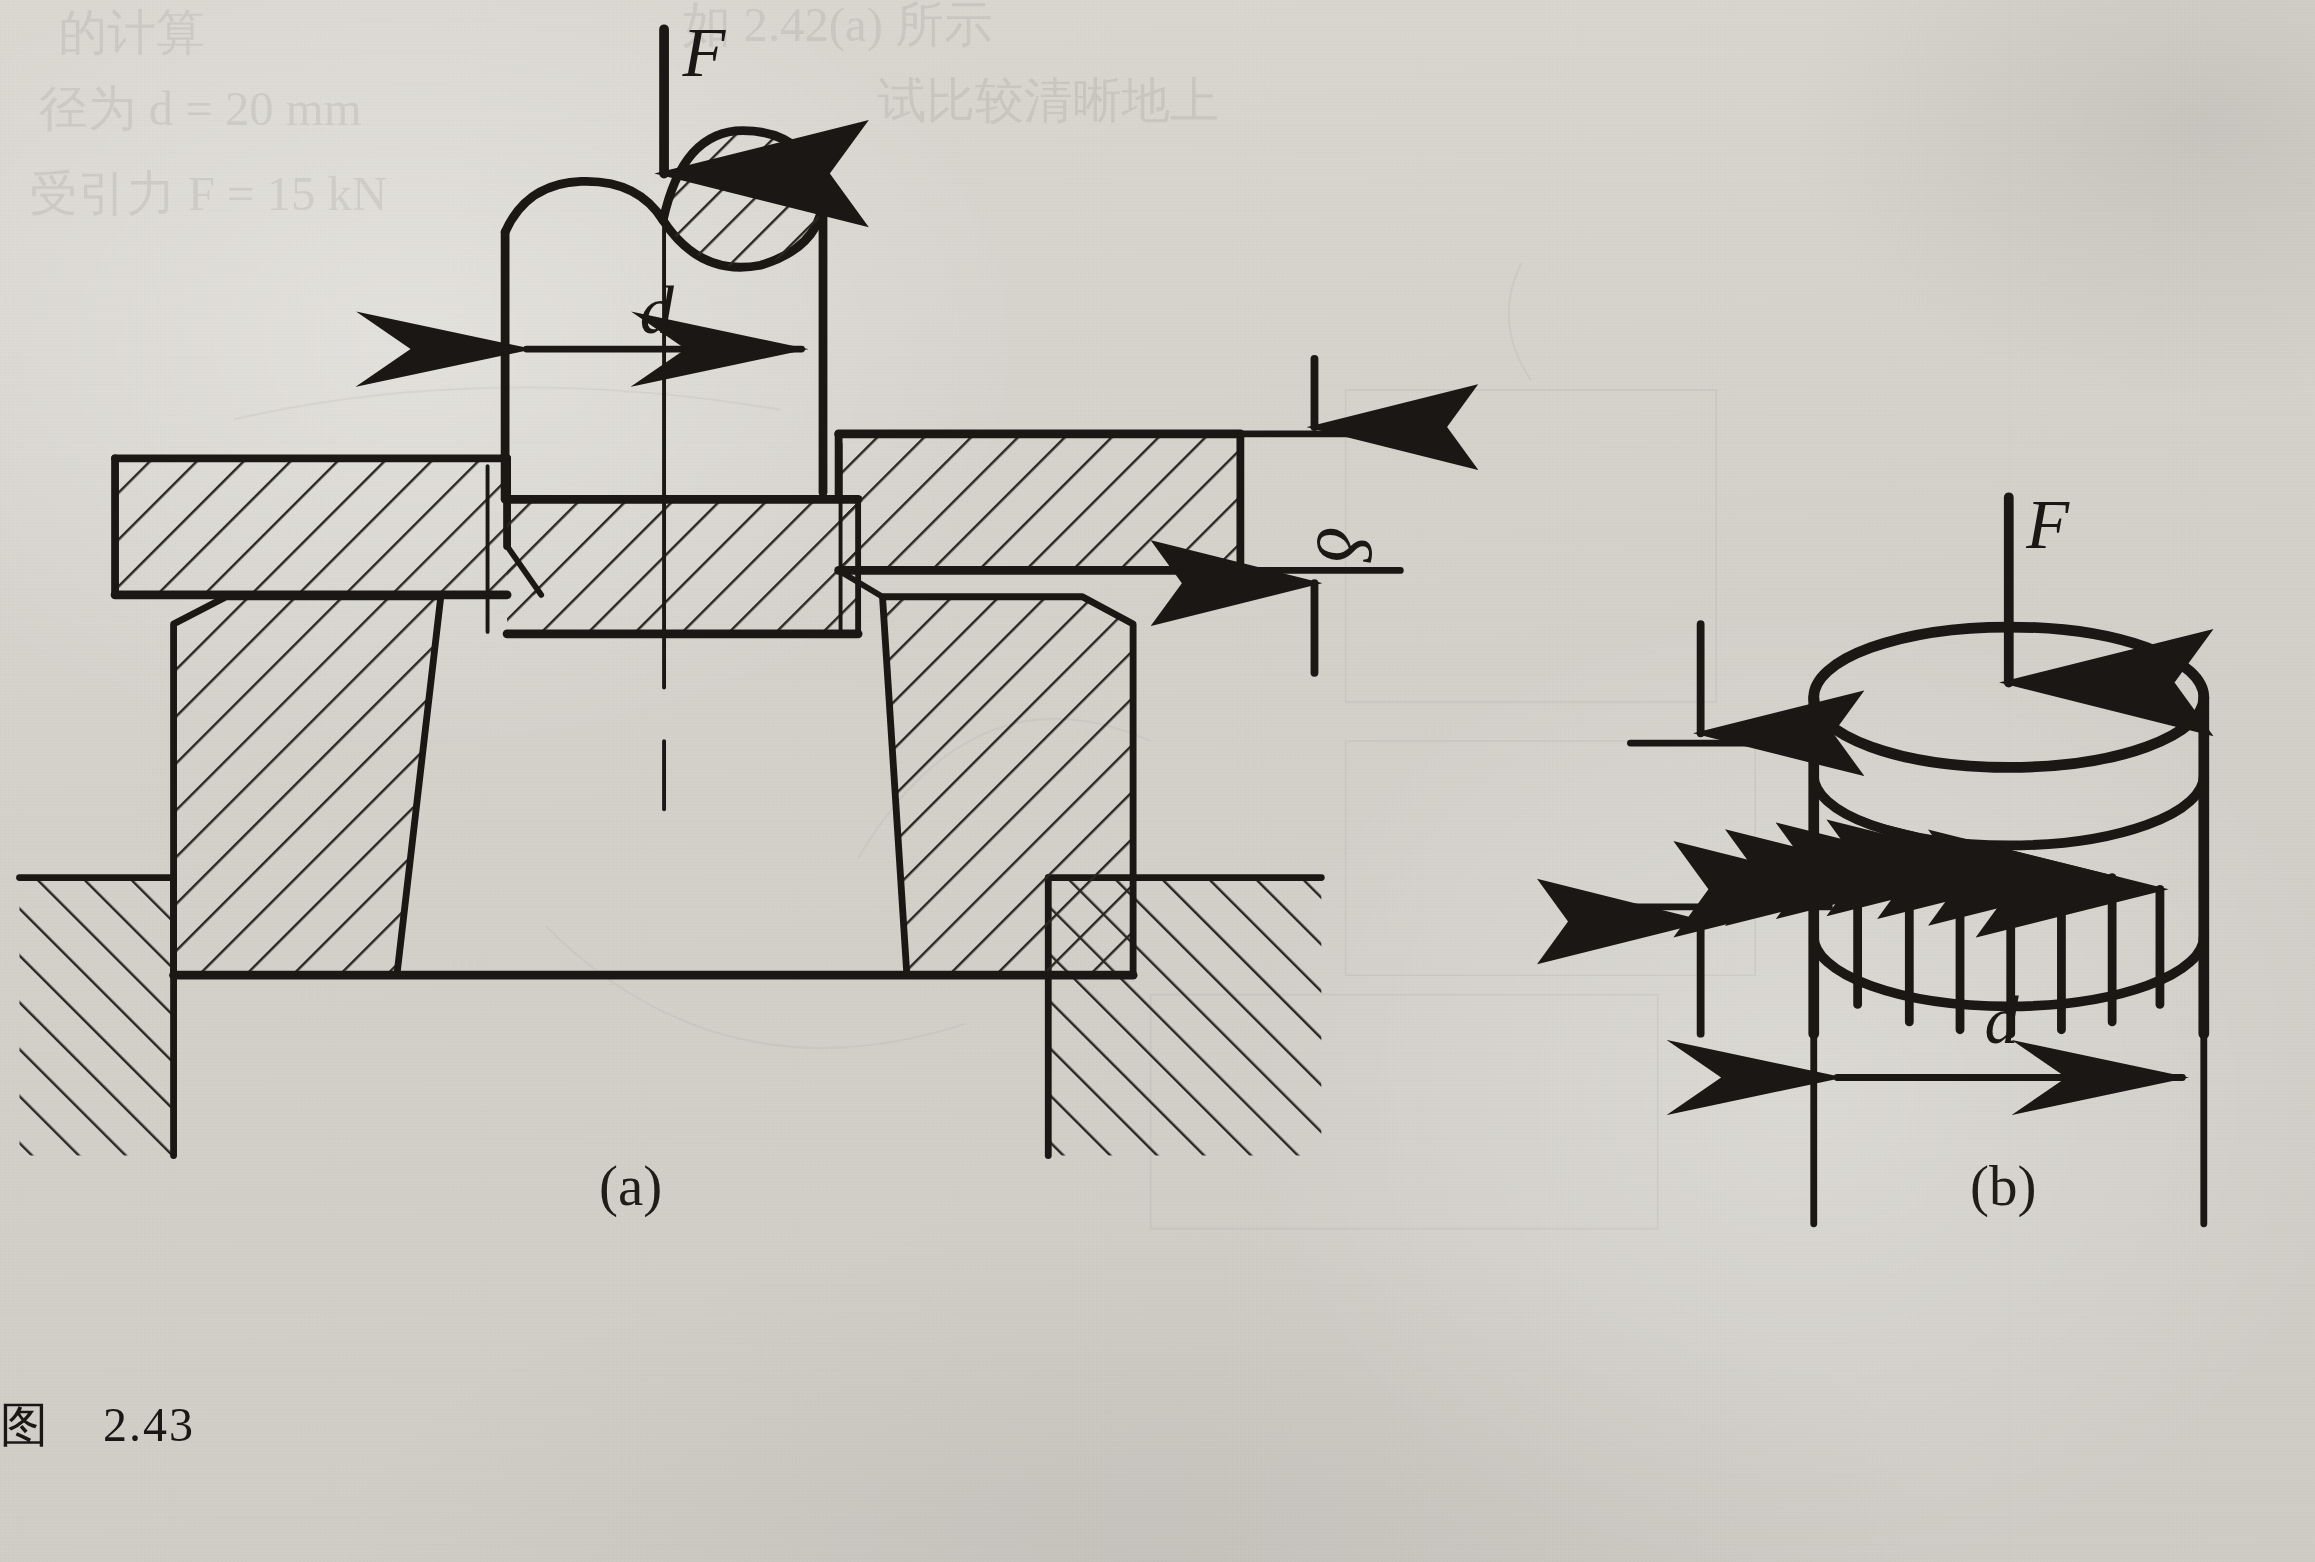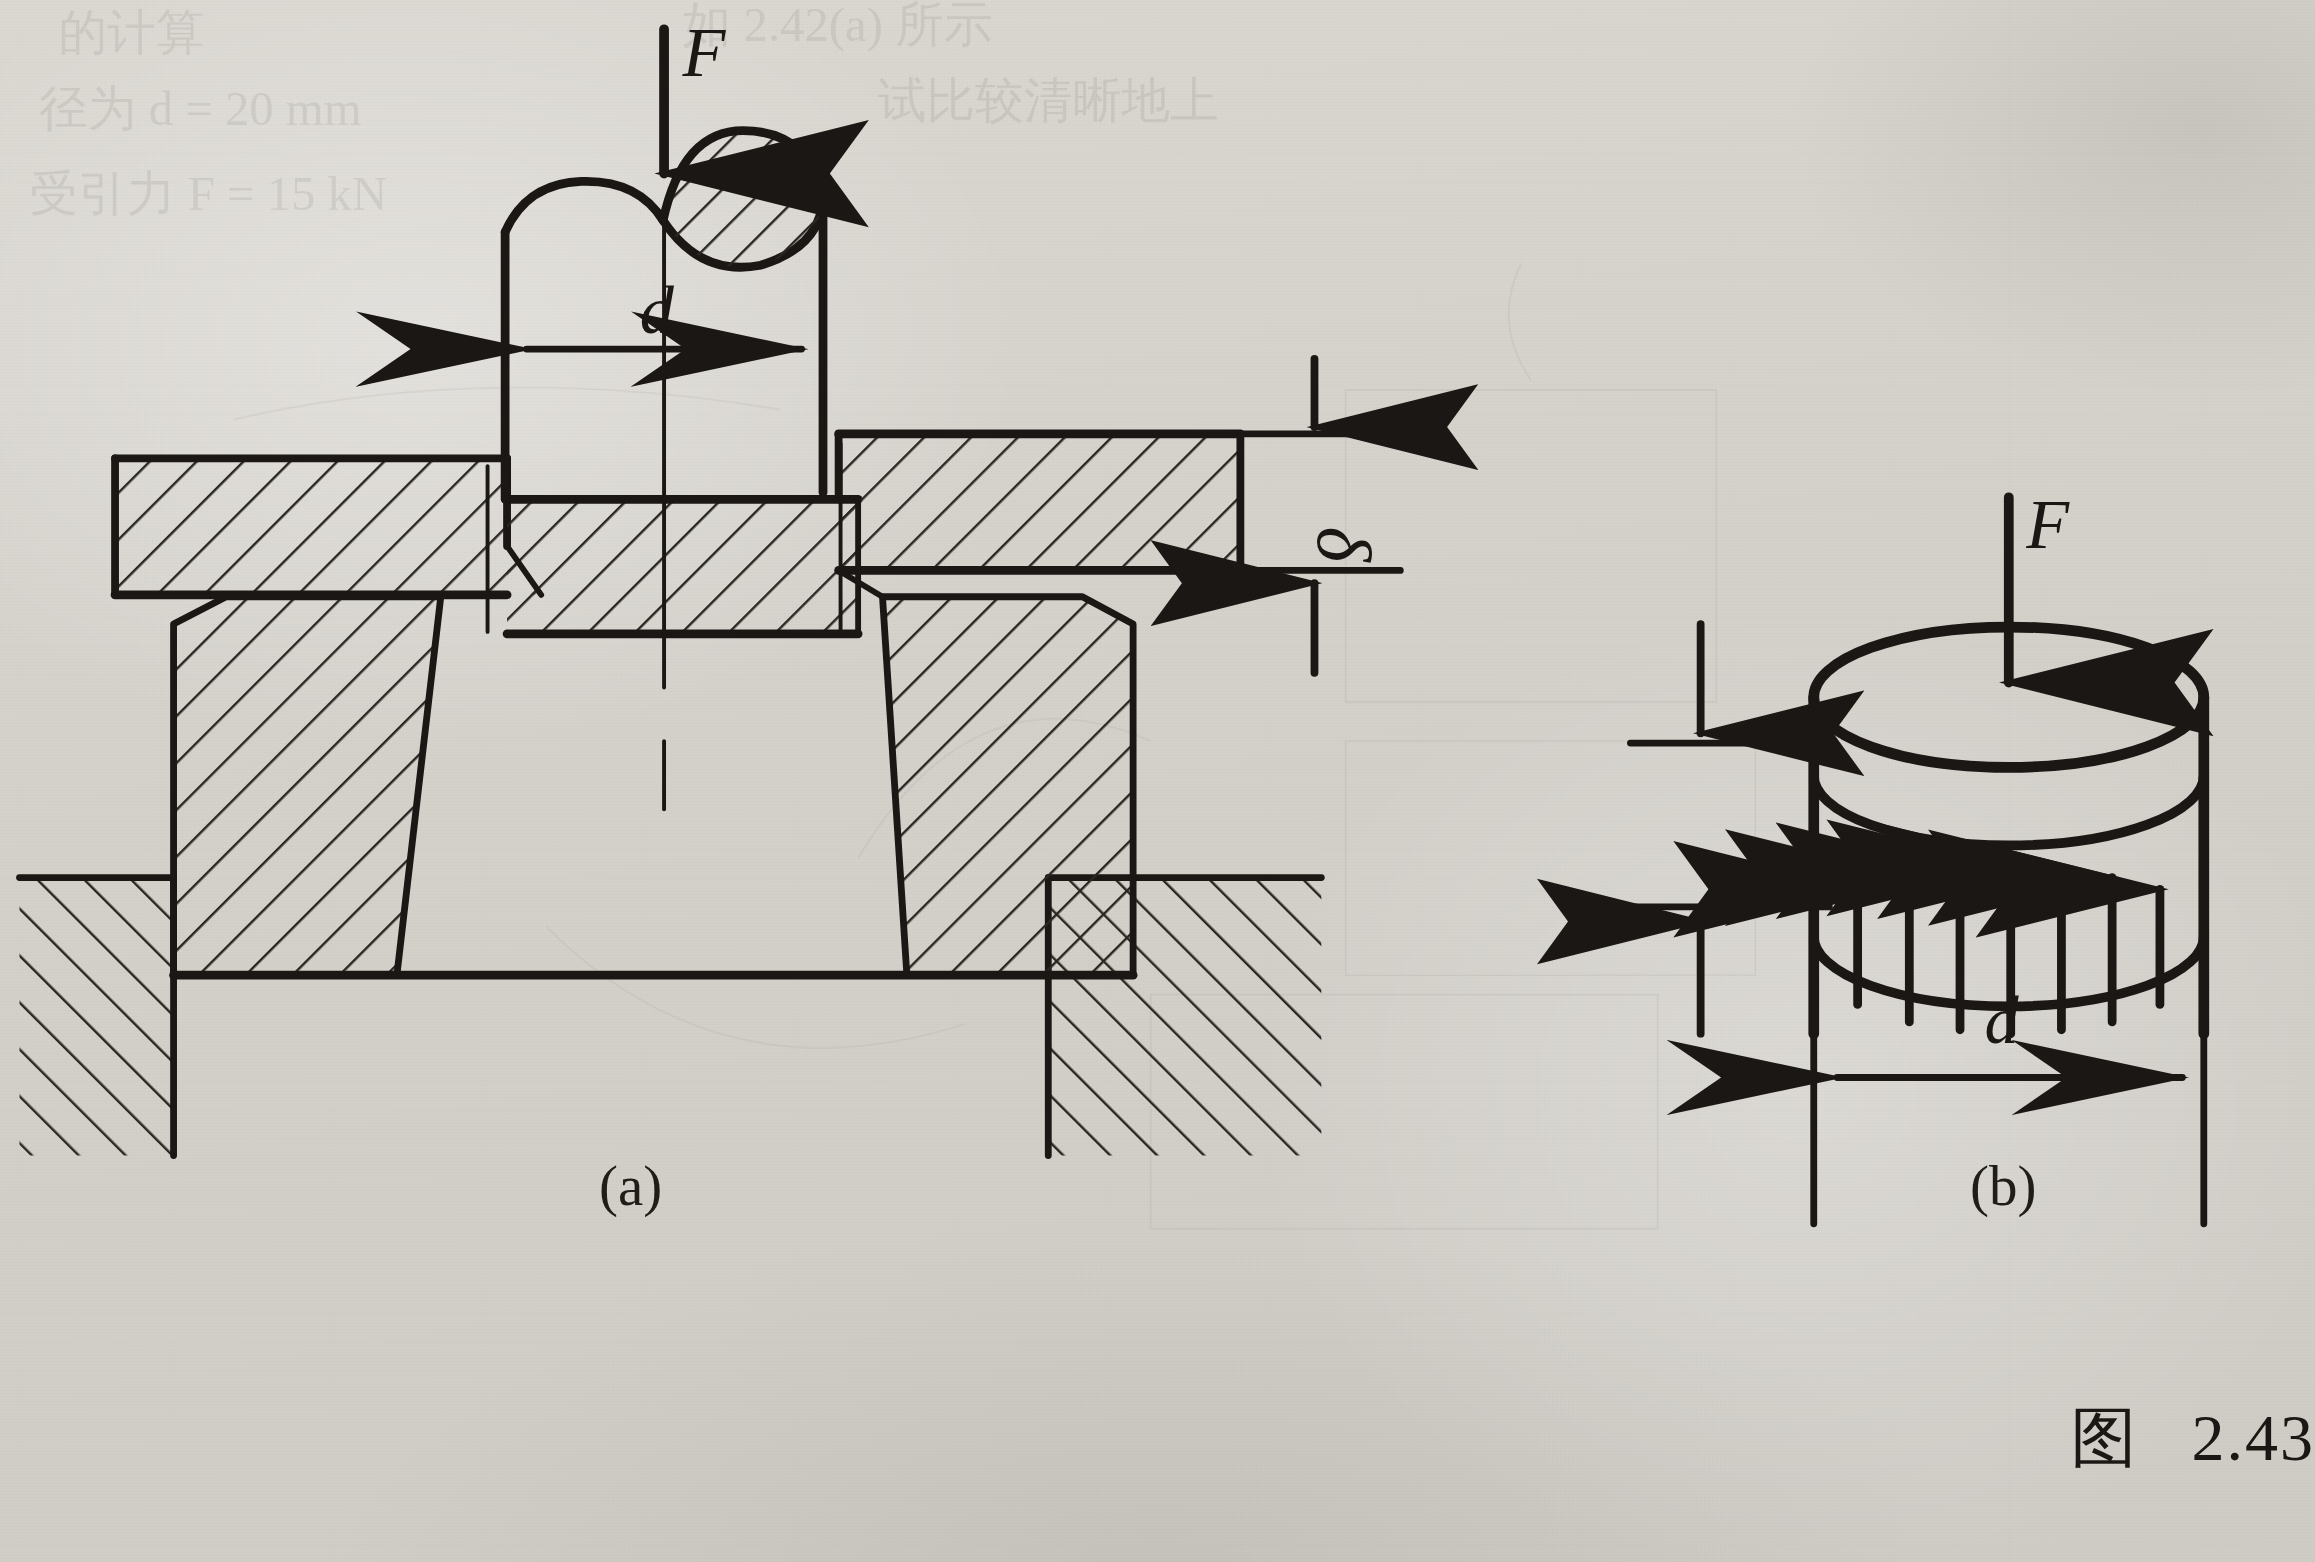--- a/index.html
+++ b/index.html
@@ -23,22 +23,22 @@
   #grain{
     position:absolute;inset:0;opacity:.30;
     background-image:
       repeating-linear-gradient(0deg, rgba(0,0,0,.035) 0 1px, rgba(255,255,255,0) 1px 2.9px),
       repeating-linear-gradient(90deg, rgba(0,0,0,.025) 0 1px, rgba(255,255,255,0) 1px 3.9px);
   }
   #bleed{position:absolute;inset:0;opacity:.26;}
   #art{position:absolute;inset:0;}
   .cap{position:absolute;color:#1a1714;}
   #caption-fig{
-    left:0;right:0;top:1393px;text-align:right;
-    font-size:66px;letter-spacing:2px;
+    left:0;right:0;top:1393px;text-align:left;
+    font-size:48px;letter-spacing:2px;
   }
   #caption-fig .num{margin-left:53px;font-family:"Liberation Serif",serif;}
   .sublabel{
     position:absolute;font-size:57px;color:#201d19;
     font-family:"Liberation Serif",serif;
   }
   #label-a{left:599px;top:1153px;}
   #label-b{left:1970px;top:1153px;}
 </style>
 </head>

